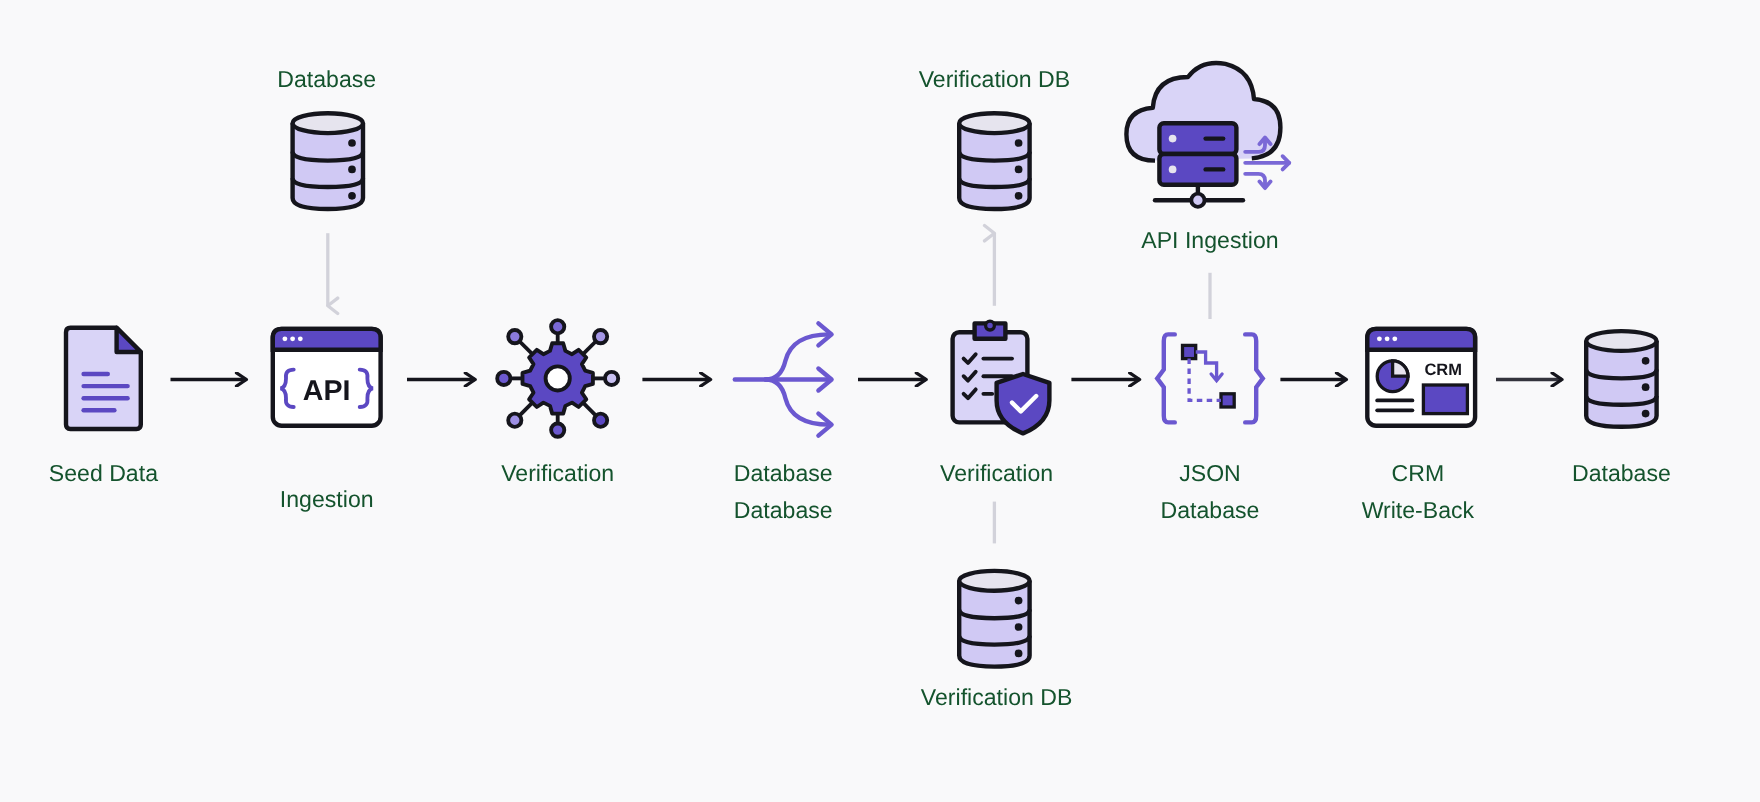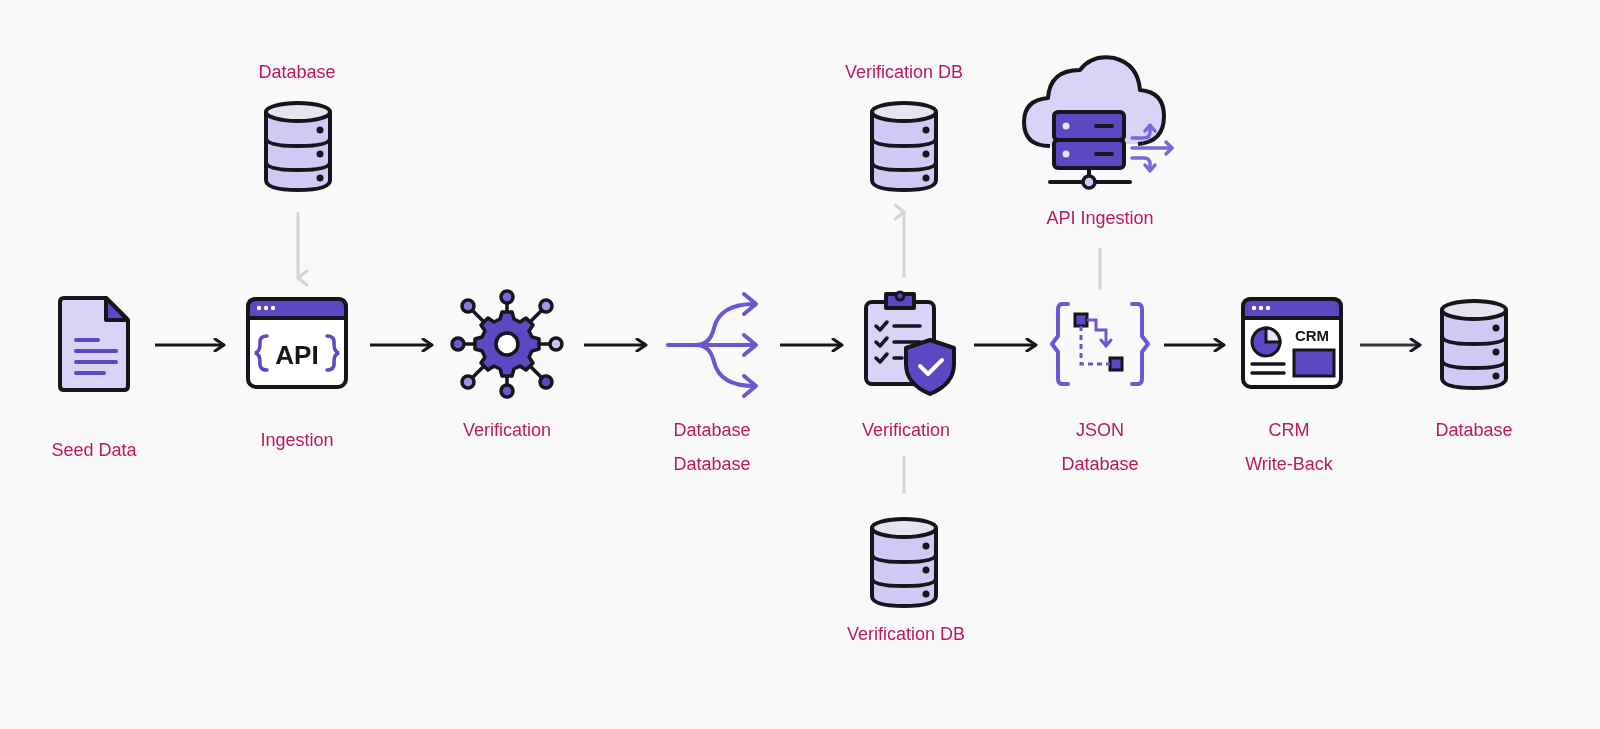--- a/index.html
+++ b/index.html
@@ -1,22 +1,22 @@
 <!DOCTYPE html>
 <html><head>
 <meta charset="utf-8">
 <style>
   html, body { margin:0; padding:0; }
   body {
     width:1600px; height:729px; background:#f9f9fa; position:relative; overflow:hidden;
     font-family:"Liberation Sans", sans-serif; color:#1a1a22;
   }
   .label {
-    position:absolute; font-size:18px; line-height:33px; text-align:left;
-    transform:translateX(-50%); white-space:nowrap; color:#be185d;
+    position:absolute; font-size:21px; line-height:33px; text-align:left;
+    transform:translateX(-50%); white-space:nowrap; color:#14532d;
   }
   svg.icon { position:absolute; overflow:visible; }
   svg.connectors { position:absolute; left:0; top:0; }
 </style>
 </head>
 <body>
 
 <svg class="connectors" width="1600" height="729">
   <defs>
     <marker id="arrDark" markerWidth="14" markerHeight="14" refX="11" refY="7" orient="auto" markerUnits="userSpaceOnUse">
@@ -42,21 +42,21 @@
 </svg>
 
 <svg class="icon" style="left:56px;top:294px" width="76" height="100" viewBox="0 0 76 100">
   <path d="M8,4 H50 L72,26 V92 Q72,96 68,96 H8 Q4,96 4,92 V8 Q4,4 8,4 Z" fill="#d9d4f7" stroke="#15151c" stroke-width="4" stroke-linejoin="round"></path>
   <path d="M50,4 V26 H72 Z" fill="#5b48c2" stroke="#15151c" stroke-width="4" stroke-linejoin="round"></path>
   <line x1="20" y1="46" x2="42" y2="46" stroke="#5b48c2" stroke-width="4" stroke-linecap="round"></line>
   <line x1="20" y1="57" x2="60" y2="57" stroke="#5b48c2" stroke-width="4" stroke-linecap="round"></line>
   <line x1="20" y1="68" x2="60" y2="68" stroke="#5b48c2" stroke-width="4" stroke-linecap="round"></line>
   <line x1="20" y1="79" x2="48" y2="79" stroke="#5b48c2" stroke-width="4" stroke-linecap="round"></line>
 </svg>
-<div class="label" style="left:94px;top:434px">Seed Data</div>
+<div class="label" style="left:94px;top:414px">Seed Data</div>
 
 <svg class="icon" style="left:262px;top:100px" width="72" height="94" viewBox="0 0 72 94">
   <path d="M4,12 V80 Q4,90 36,90 Q68,90 68,80 V12" fill="#d0c9f4" stroke="#15151c" stroke-width="4"></path>
   <ellipse cx="36" cy="12" rx="32" ry="9" fill="#e6e4ee" stroke="#15151c" stroke-width="4"></ellipse>
   <path d="M4,38 Q4,46 36,46 Q68,46 68,38" fill="none" stroke="#15151c" stroke-width="4"></path>
   <path d="M4,62 Q4,70 36,70 Q68,70 68,62" fill="none" stroke="#15151c" stroke-width="4"></path>
   <circle cx="58" cy="30" r="3.5" fill="#15151c"></circle>
     <circle cx="58" cy="54" r="3.5" fill="#15151c"></circle>
     <circle cx="58" cy="78" r="3.5" fill="#15151c"></circle>
 </svg>
@@ -65,21 +65,21 @@
 <svg class="icon" style="left:245px;top:296px" width="104" height="94" viewBox="0 0 104 94">
   <rect x="3" y="3" width="98" height="88" rx="8" fill="#ffffff" stroke="#15151c" stroke-width="4"></rect>
   <path d="M3,11 Q3,3 11,3 H93 Q101,3 101,11 V22 H3 Z" fill="#5b48c2" stroke="#15151c" stroke-width="4"></path>
   <circle cx="14" cy="12" r="2.2" fill="#fff"></circle>
     <circle cx="21" cy="12" r="2.2" fill="#fff"></circle>
     <circle cx="28" cy="12" r="2.2" fill="#fff"></circle>
   <text x="52" y="68" text-anchor="middle" font-family="Liberation Sans, sans-serif" font-size="26" font-weight="bold" fill="#15151c">API</text>
   <path d="M22,40 Q14,40 15,48 Q15,56 10,57 Q15,58 15,66 Q14,74 22,74" fill="none" stroke="#5b48c2" stroke-width="3.5" stroke-linecap="round"></path>
   <path d="M82,40 Q90,40 89,48 Q89,56 94,57 Q89,58 89,66 Q90,74 82,74" fill="none" stroke="#5b48c2" stroke-width="3.5" stroke-linecap="round"></path>
 </svg>
-<div class="label" style="left:297px;top:424px">Ingestion</div>
+<div class="label" style="left:297px;top:438px">Ingestion</div>
 
 <svg class="icon" style="left:452px;top:288px" width="110" height="112" viewBox="0 0 110 112">
   <g stroke="#15151c" stroke-width="3.5">
     <line x1="55" y1="14" x2="55" y2="30"></line>
       <line x1="55" y1="82" x2="55" y2="98"></line>
     <line x1="10" y1="56" x2="26" y2="56"></line>
       <line x1="84" y1="56" x2="100" y2="56"></line>
     <line x1="20" y1="22" x2="32" y2="34"></line>
       <line x1="90" y1="22" x2="78" y2="34"></line>
     <line x1="20" y1="90" x2="32" y2="78"></line>

